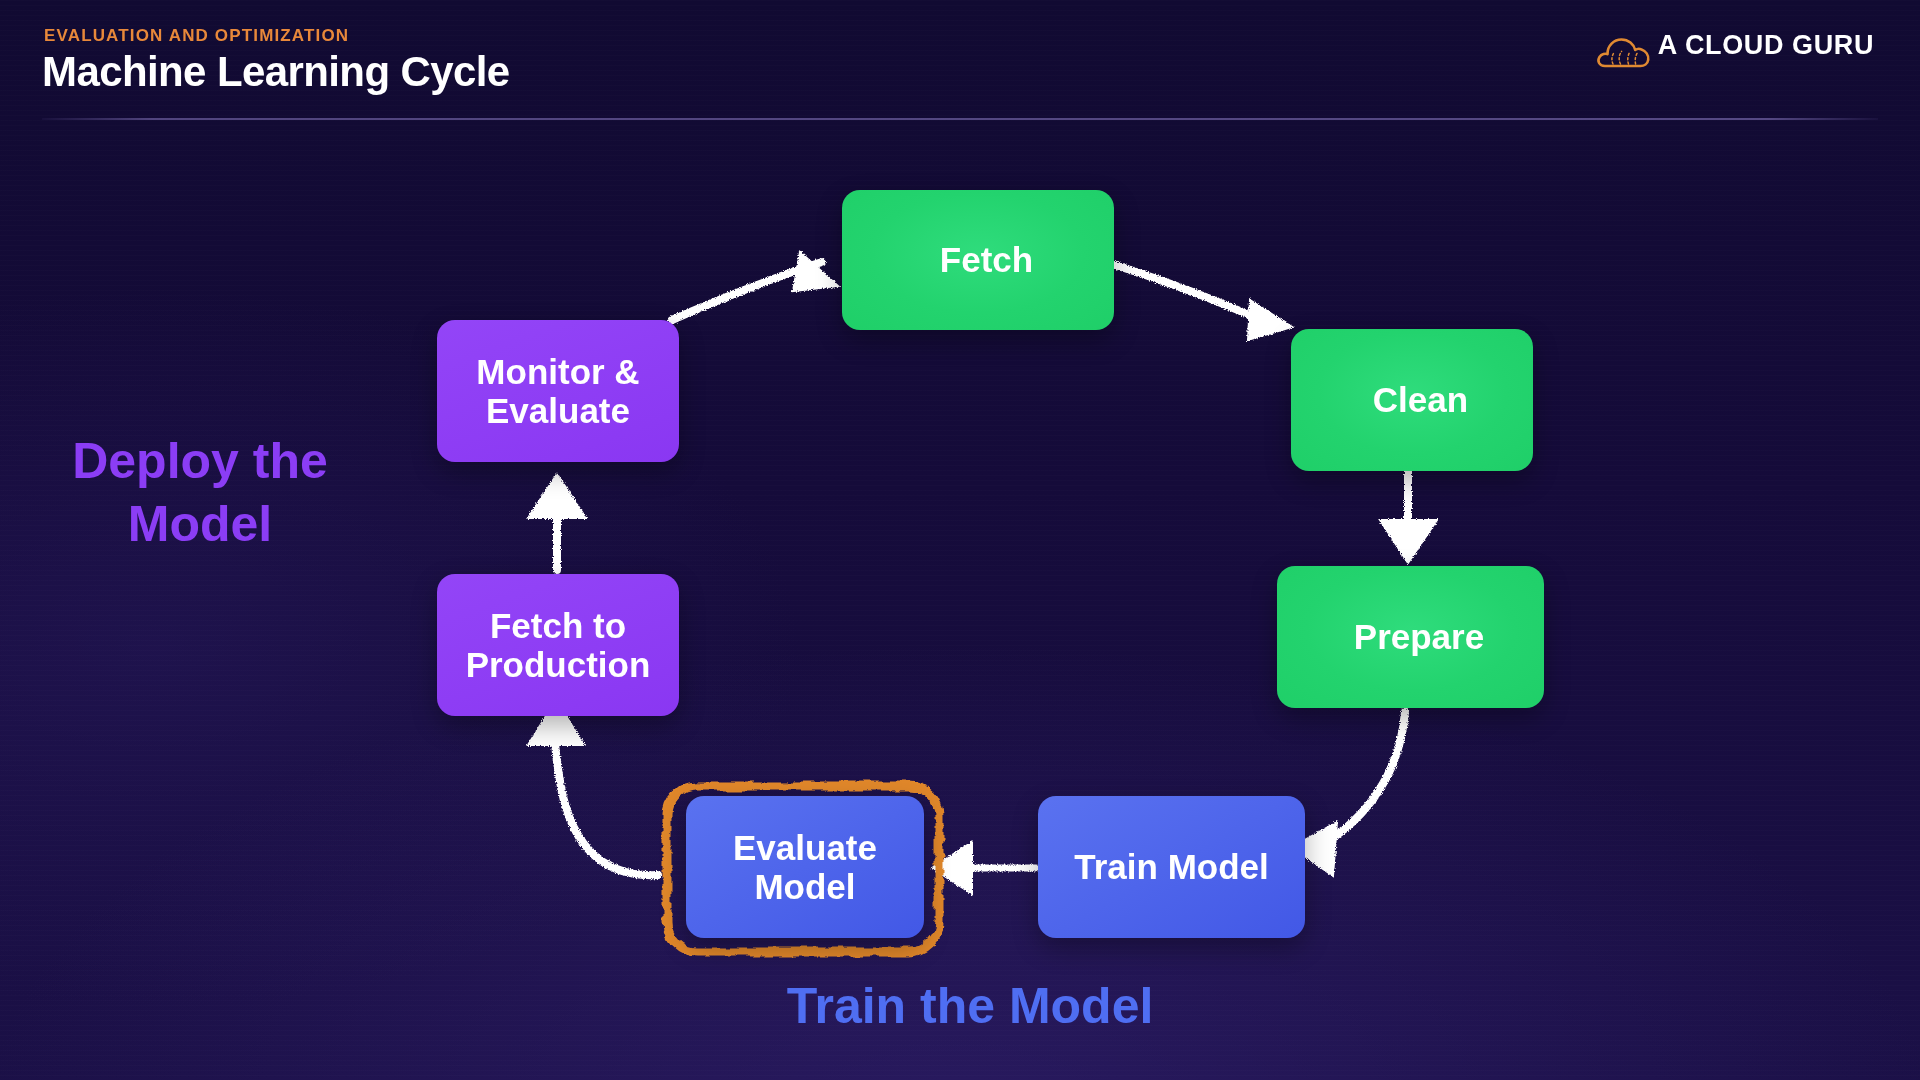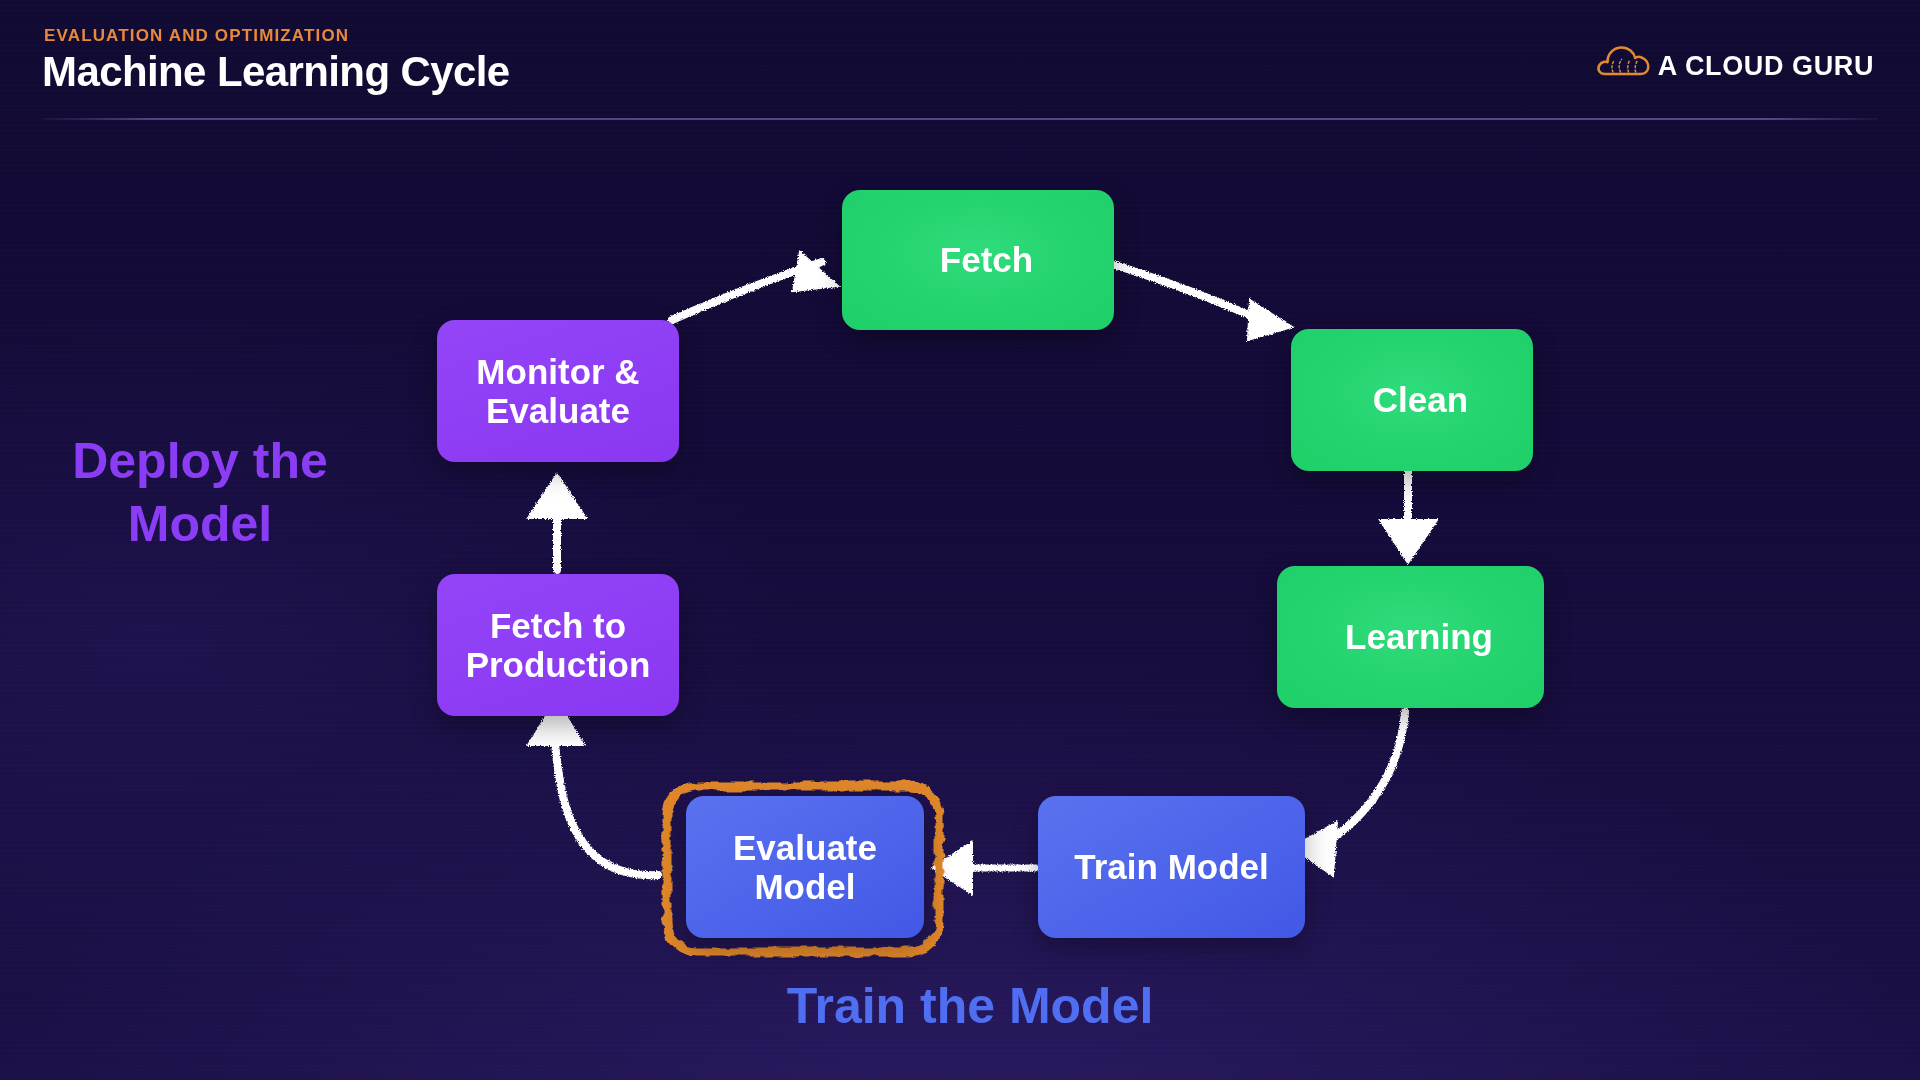--- a/index.html
+++ b/index.html
@@ -80,21 +80,21 @@
     height: 1.6px;
     background: linear-gradient(90deg, rgba(150,130,220,0.05) 0%, rgba(168,150,230,0.42) 6%, rgba(168,150,230,0.45) 94%, rgba(150,130,220,0.06) 100%);
   }
 
   
   .brand {
     position: absolute;
     right: 46px;
     top: 30px;
     display: flex;
-    align-items: flex-end;
+    align-items: flex-start;
     height: 52px;
   }
   .brand-mark { width: 62px; height: 44px; display: block; }
   .brand-text {
     color: #ffffff;
     font-size: 27px;
     font-weight: bold;
     letter-spacing: 0.6px;
     white-space: nowrap;
   }
@@ -243,21 +243,21 @@
     </g>
   </svg>
 
   <svg class="highlight-ring" viewBox="0 0 286 180">
     <rect x="7" y="7" width="272" height="166" rx="30" ry="30" fill="none" stroke="#e0872b" stroke-width="9" filter="url(#rough-ring)"></rect>
     <rect x="7" y="7" width="272" height="166" rx="30" ry="30" fill="none" stroke="#e0872b" stroke-width="3.5" opacity="0.75"></rect>
   </svg>
 
   <div class="node node-green  node-fetch">Fetch</div>
   <div class="node node-green  node-clean">Clean</div>
-  <div class="node node-green  node-prepare">Learning</div>
+  <div class="node node-green  node-prepare">Prepare</div>
   <div class="node node-blue   node-train">Train Model</div>
   <div class="node node-blue   node-evaluate">Evaluate
 Model</div>
   <div class="node node-purple node-deploy">Fetch to
 Production</div>
   <div class="node node-purple node-monitor">Monitor &amp;
 Evaluate</div>
 
 </div>
 

